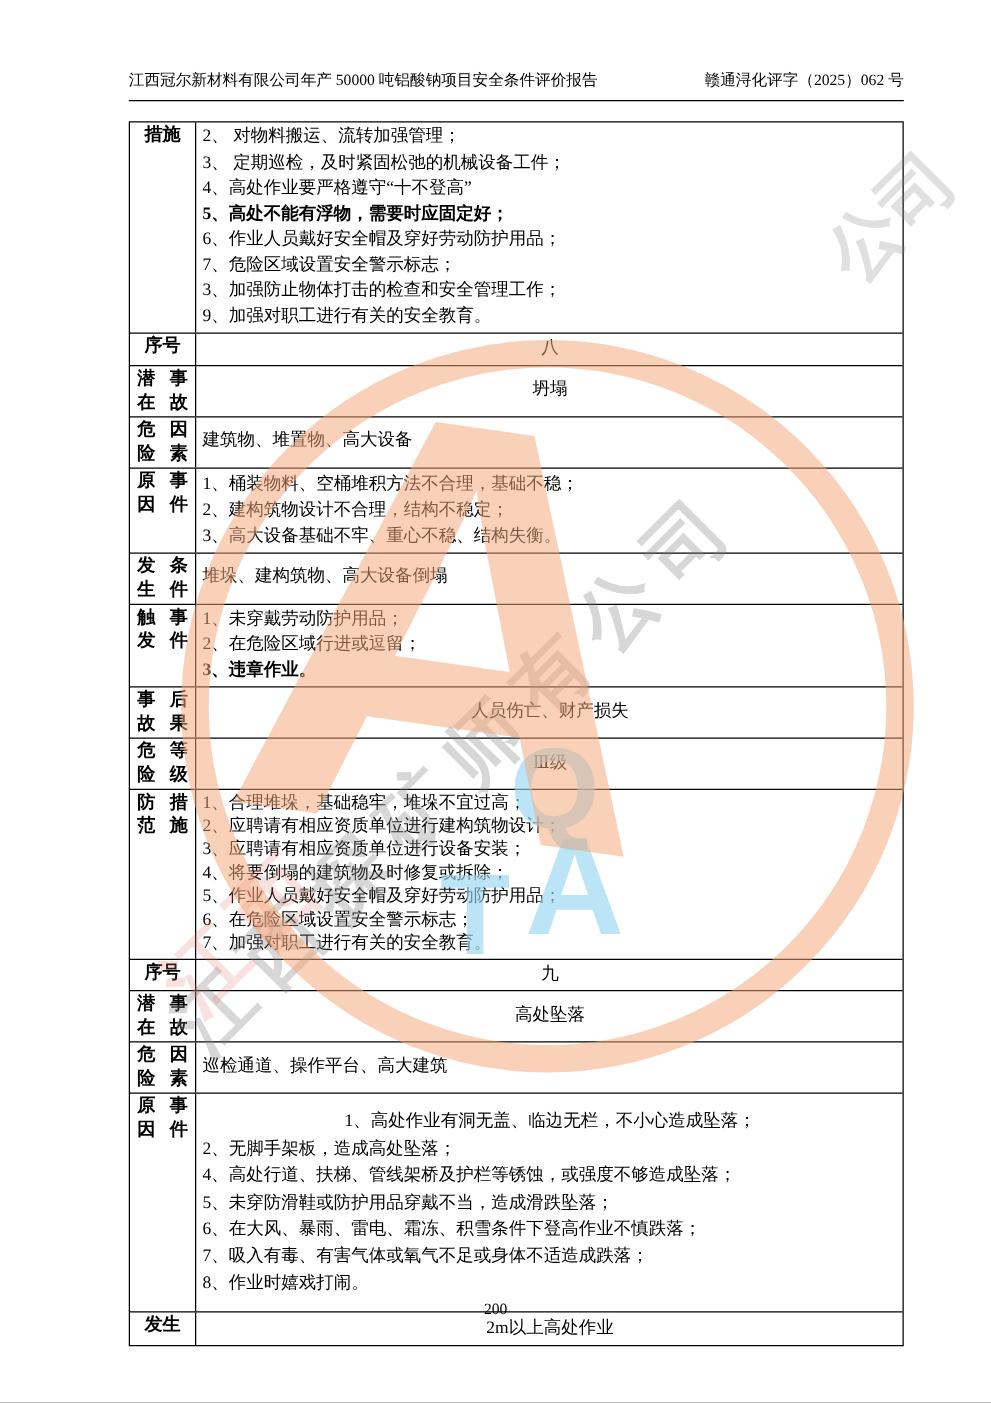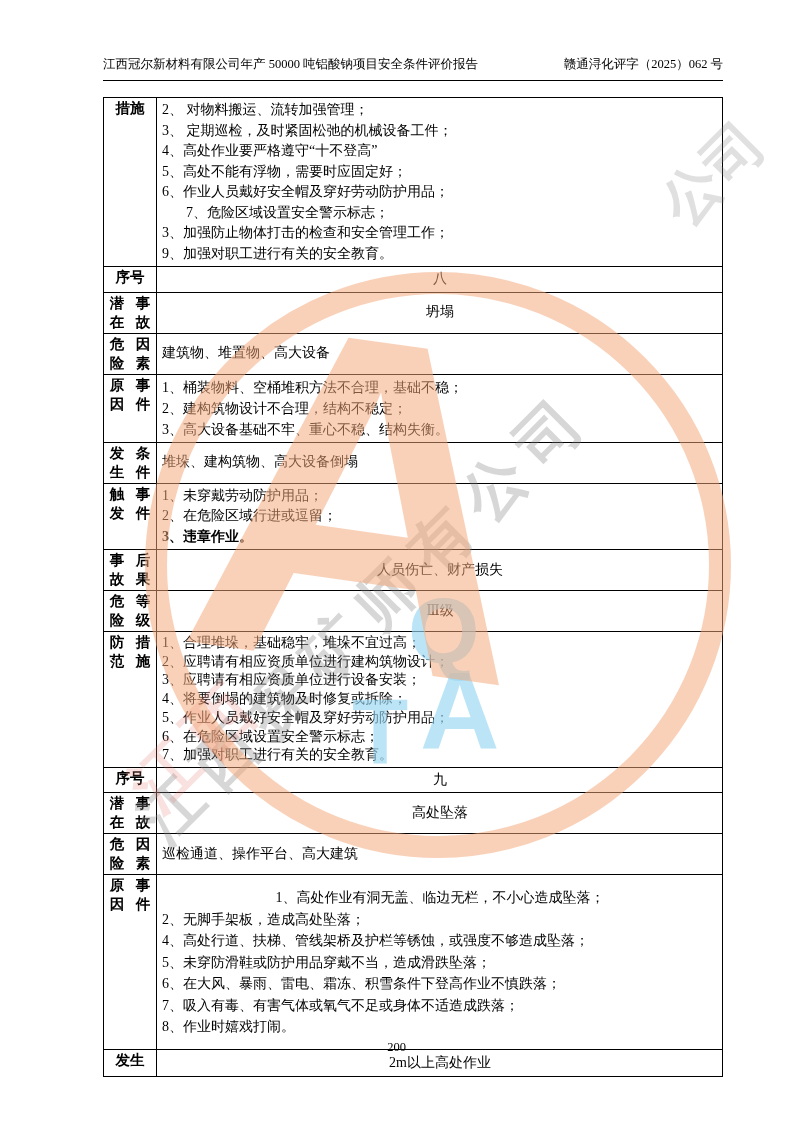--- a/index.html
+++ b/index.html
@@ -46,23 +46,23 @@
 
   <div id="tbl">
       <div class="row" style="min-height: 165px;">
         <div class="lbl">
           <div>措施</div>
         </div>
         <div class="cnt">
           <div class="line" style="line-height: 20.5px;">2、 对物料搬运、流转加强管理；</div>
           <div class="line" style="line-height: 20.5px;">3、 定期巡检，及时紧固松弛的机械设备工件；</div>
           <div class="line" style="line-height: 20.5px;">4、高处作业要严格遵守“十不登高”</div>
-          <div class="line" style="line-height: 20.5px;">5、高处不能有浮物，需要时应固定好；</div>
+          <div class="line" style="line-height: 20.5px; font-weight: bold;">5、高处不能有浮物，需要时应固定好；</div>
           <div class="line" style="line-height: 20.5px;">6、作业人员戴好安全帽及穿好劳动防护用品；</div>
-          <div class="line" style="line-height: 20.5px; margin-left: 24px;">7、危险区域设置安全警示标志；</div>
+          <div class="line" style="line-height: 20.5px;">7、危险区域设置安全警示标志；</div>
           <div class="line" style="line-height: 20.5px;">3、加强防止物体打击的检查和安全管理工作；</div>
           <div class="line" style="line-height: 20.5px;">9、加强对职工进行有关的安全教育。</div>
         </div>
       </div>
       <div class="row" style="min-height: 22px;">
         <div class="lbl">
           <div>序号</div>
         </div>
         <div class="cnt center">
           <div class="line">八</div>

